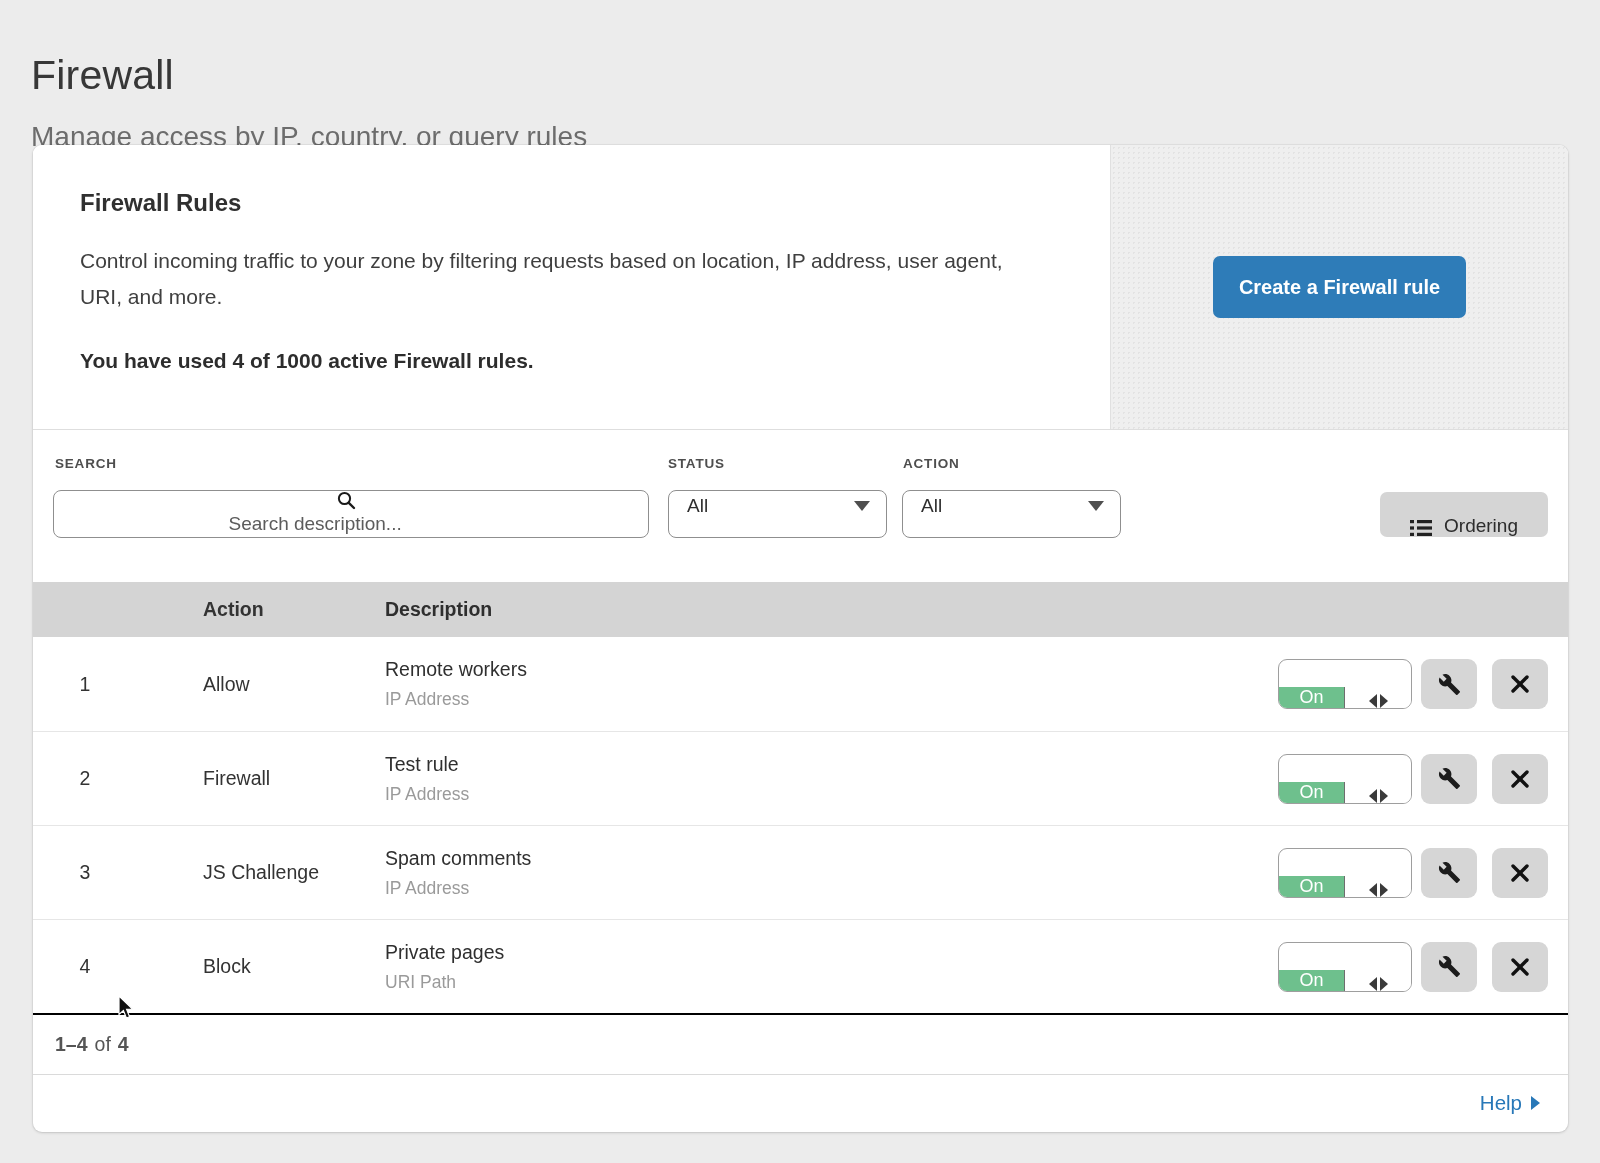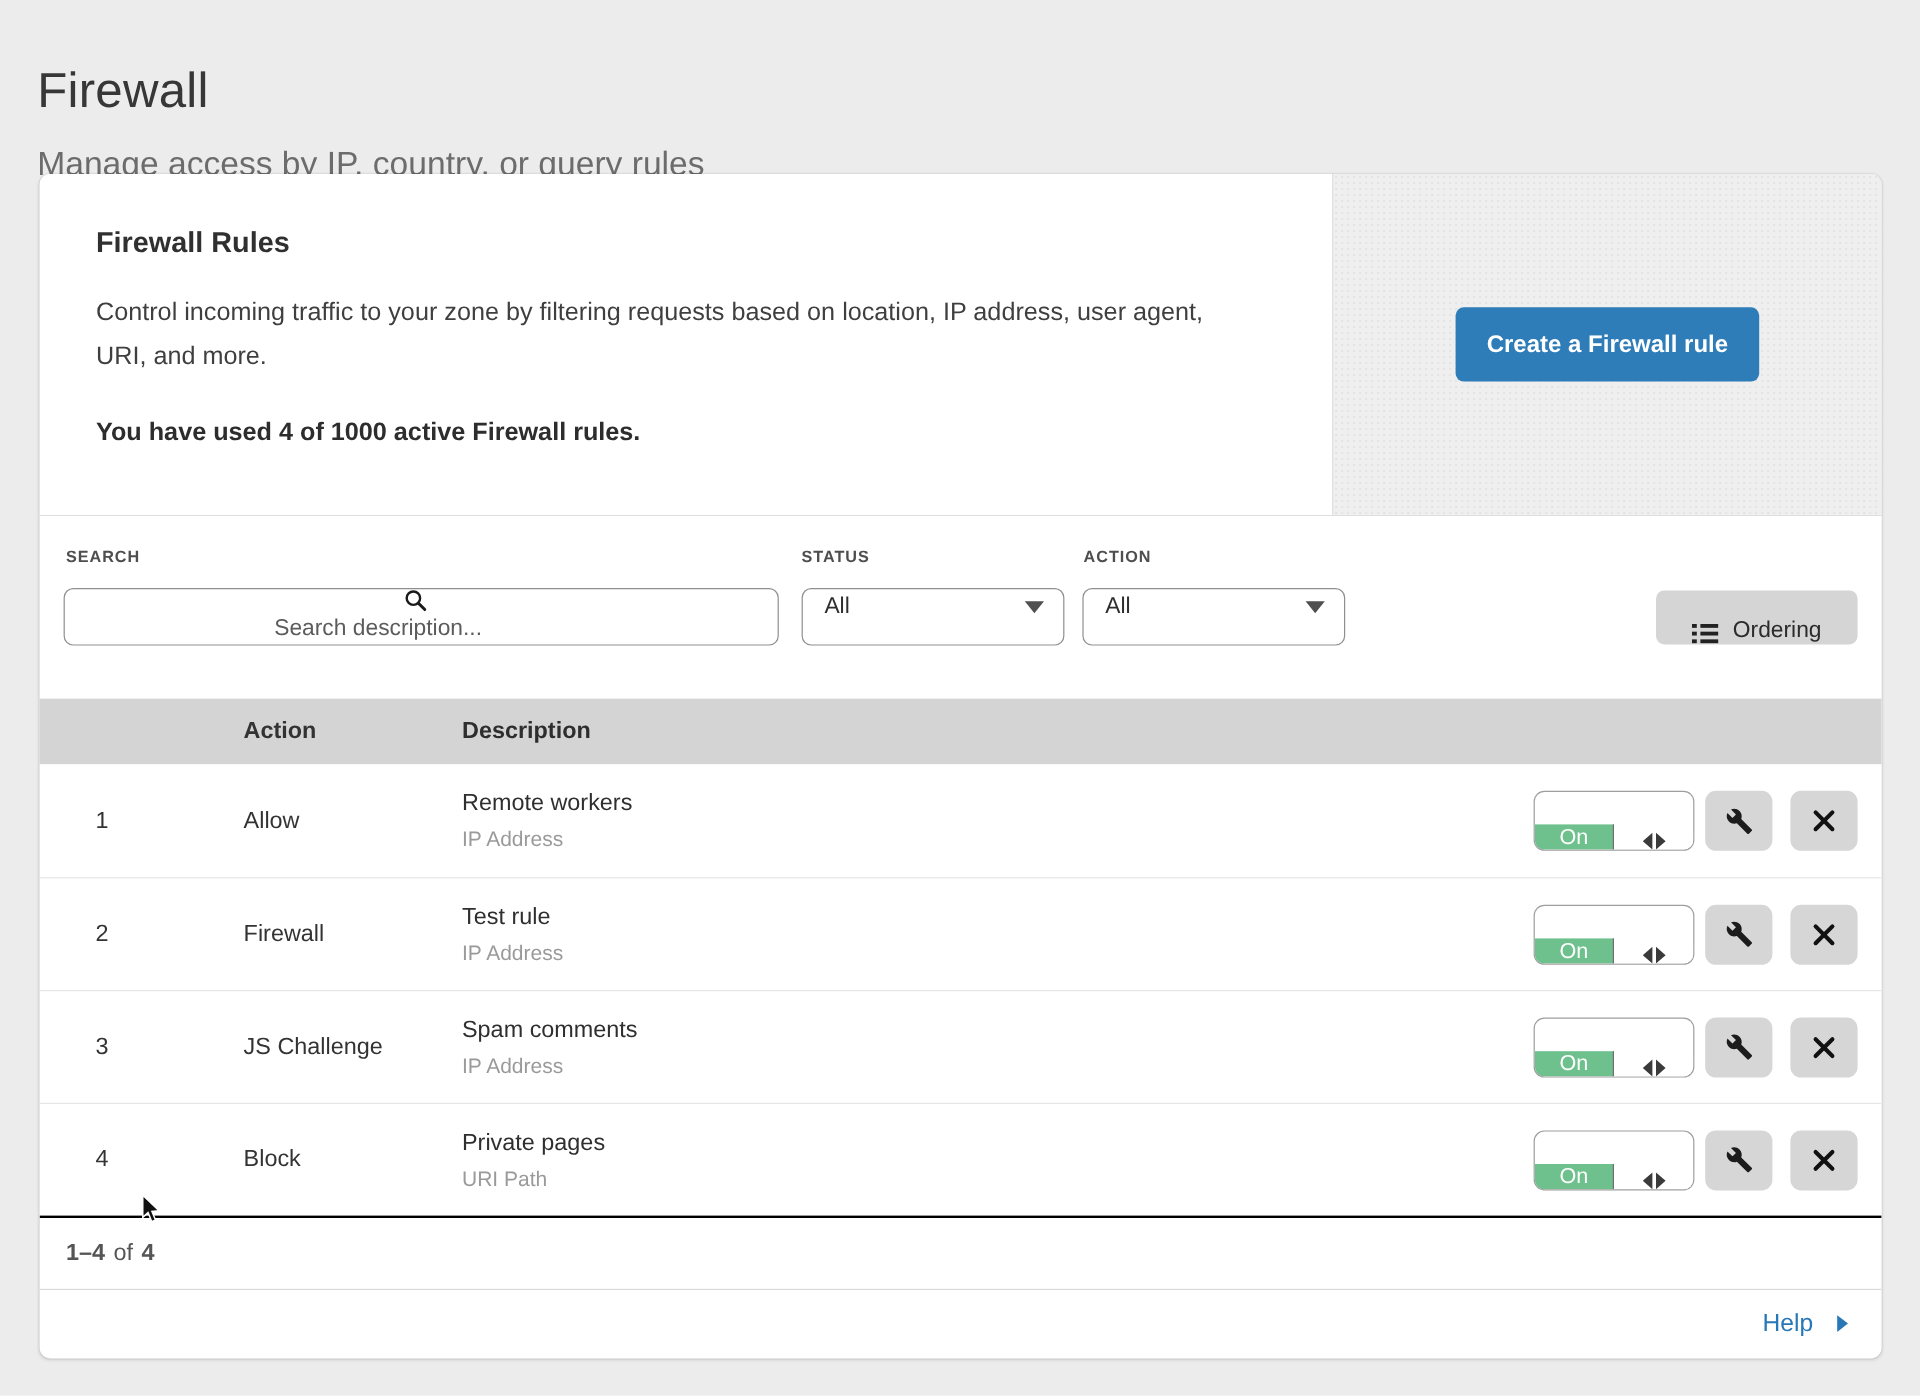--- a/index.html
+++ b/index.html
@@ -118,21 +118,21 @@
 
   
   .pagination-row {
     height:62px; border-top:2px solid #000000; border-bottom:1px solid #dadada;
     display:flex; align-items:center; padding-left:22px;
     font-size:19.5px; color:#555;
   }
   .pg-bold { font-weight:700; }
   .pg-of { margin:0 7px; font-weight:400; }
   .help-row { height:56px; display:flex; align-items:center; justify-content:flex-end; padding-right:28px; }
-  .help-link { display:flex; align-items:center; gap:20px; color:#2878b8; font-size:20.5px; cursor:pointer; text-decoration:none; }
+  .help-link { display:flex; align-items:center; gap:9px; color:#2878b8; font-size:20.5px; cursor:pointer; text-decoration:none; }
   .help-tri { width:0; height:0; border-top:7px solid transparent; border-bottom:7px solid transparent; border-left:9px solid #2878b8; }
 
   
   .cursor { position:absolute; left:118px; top:995px; pointer-events:none; }
 </style>
 </head>
 <body>
 
 <div class="page-header">
   <div class="page-title">Firewall</div>

